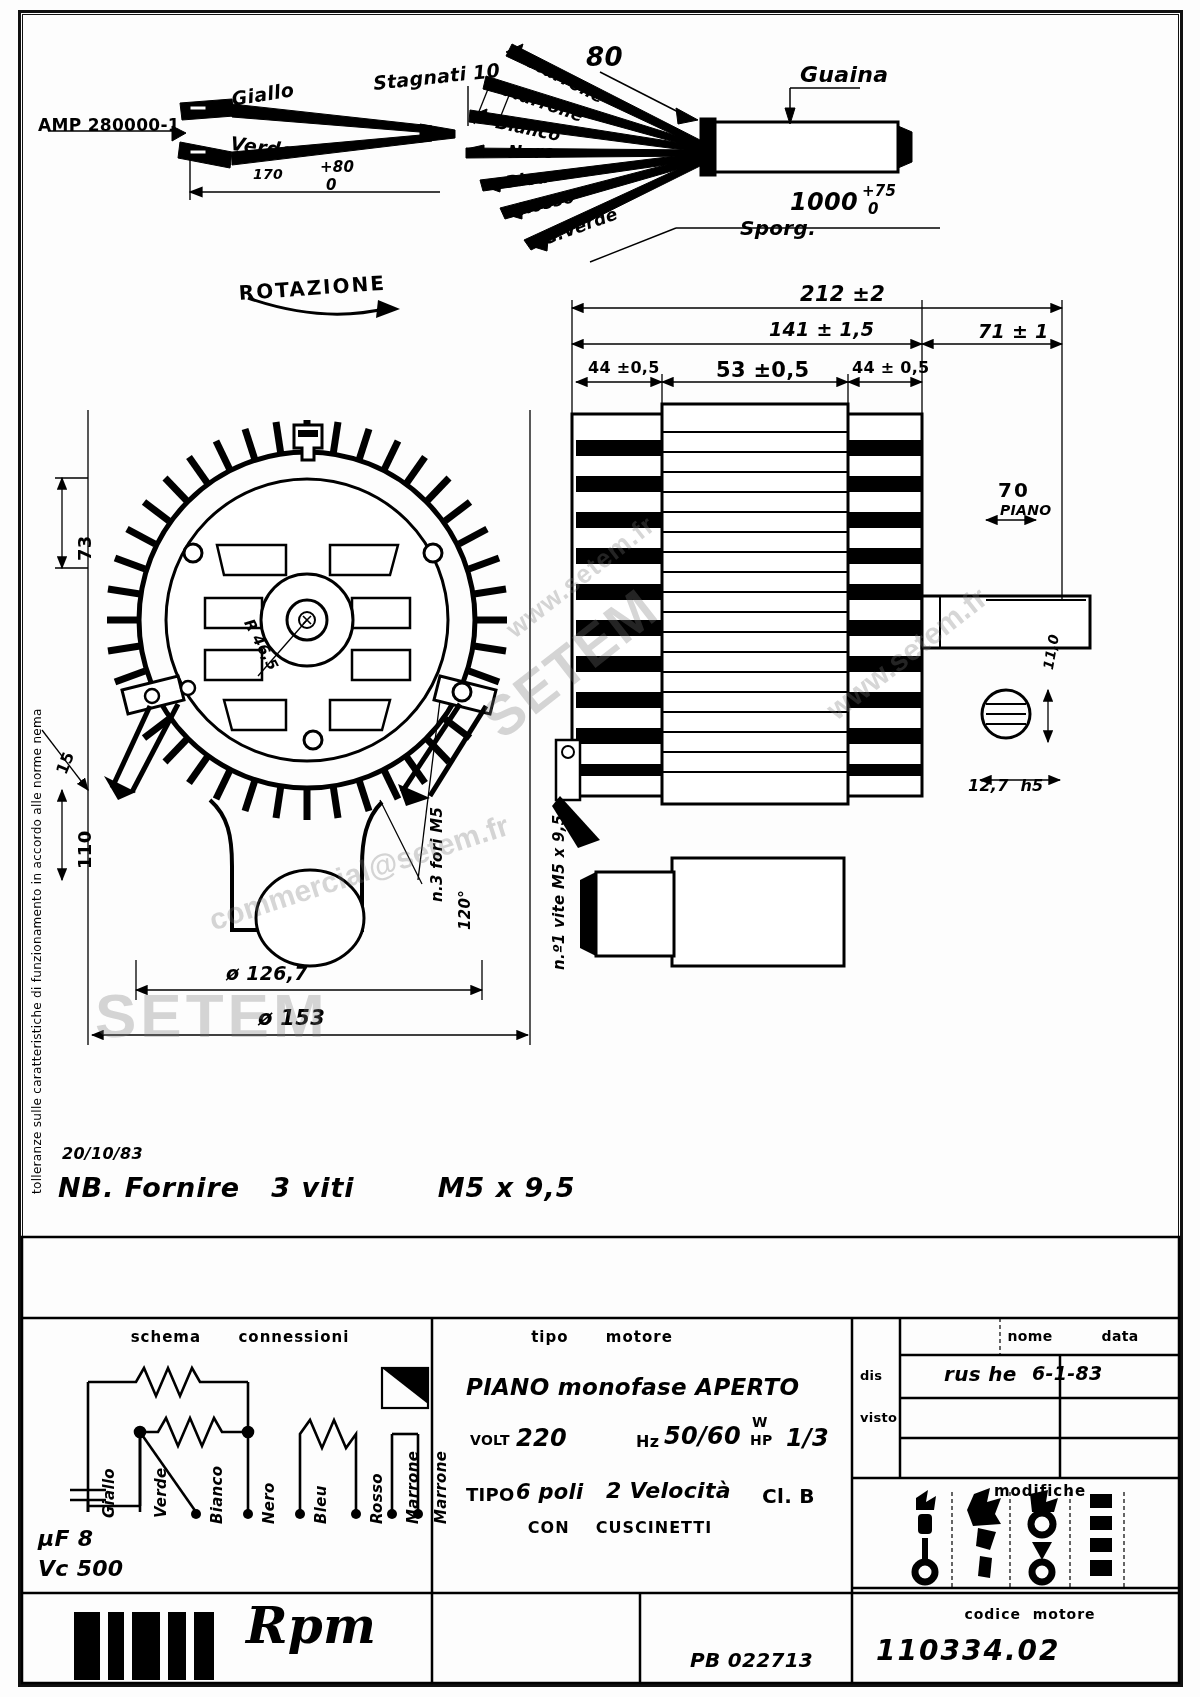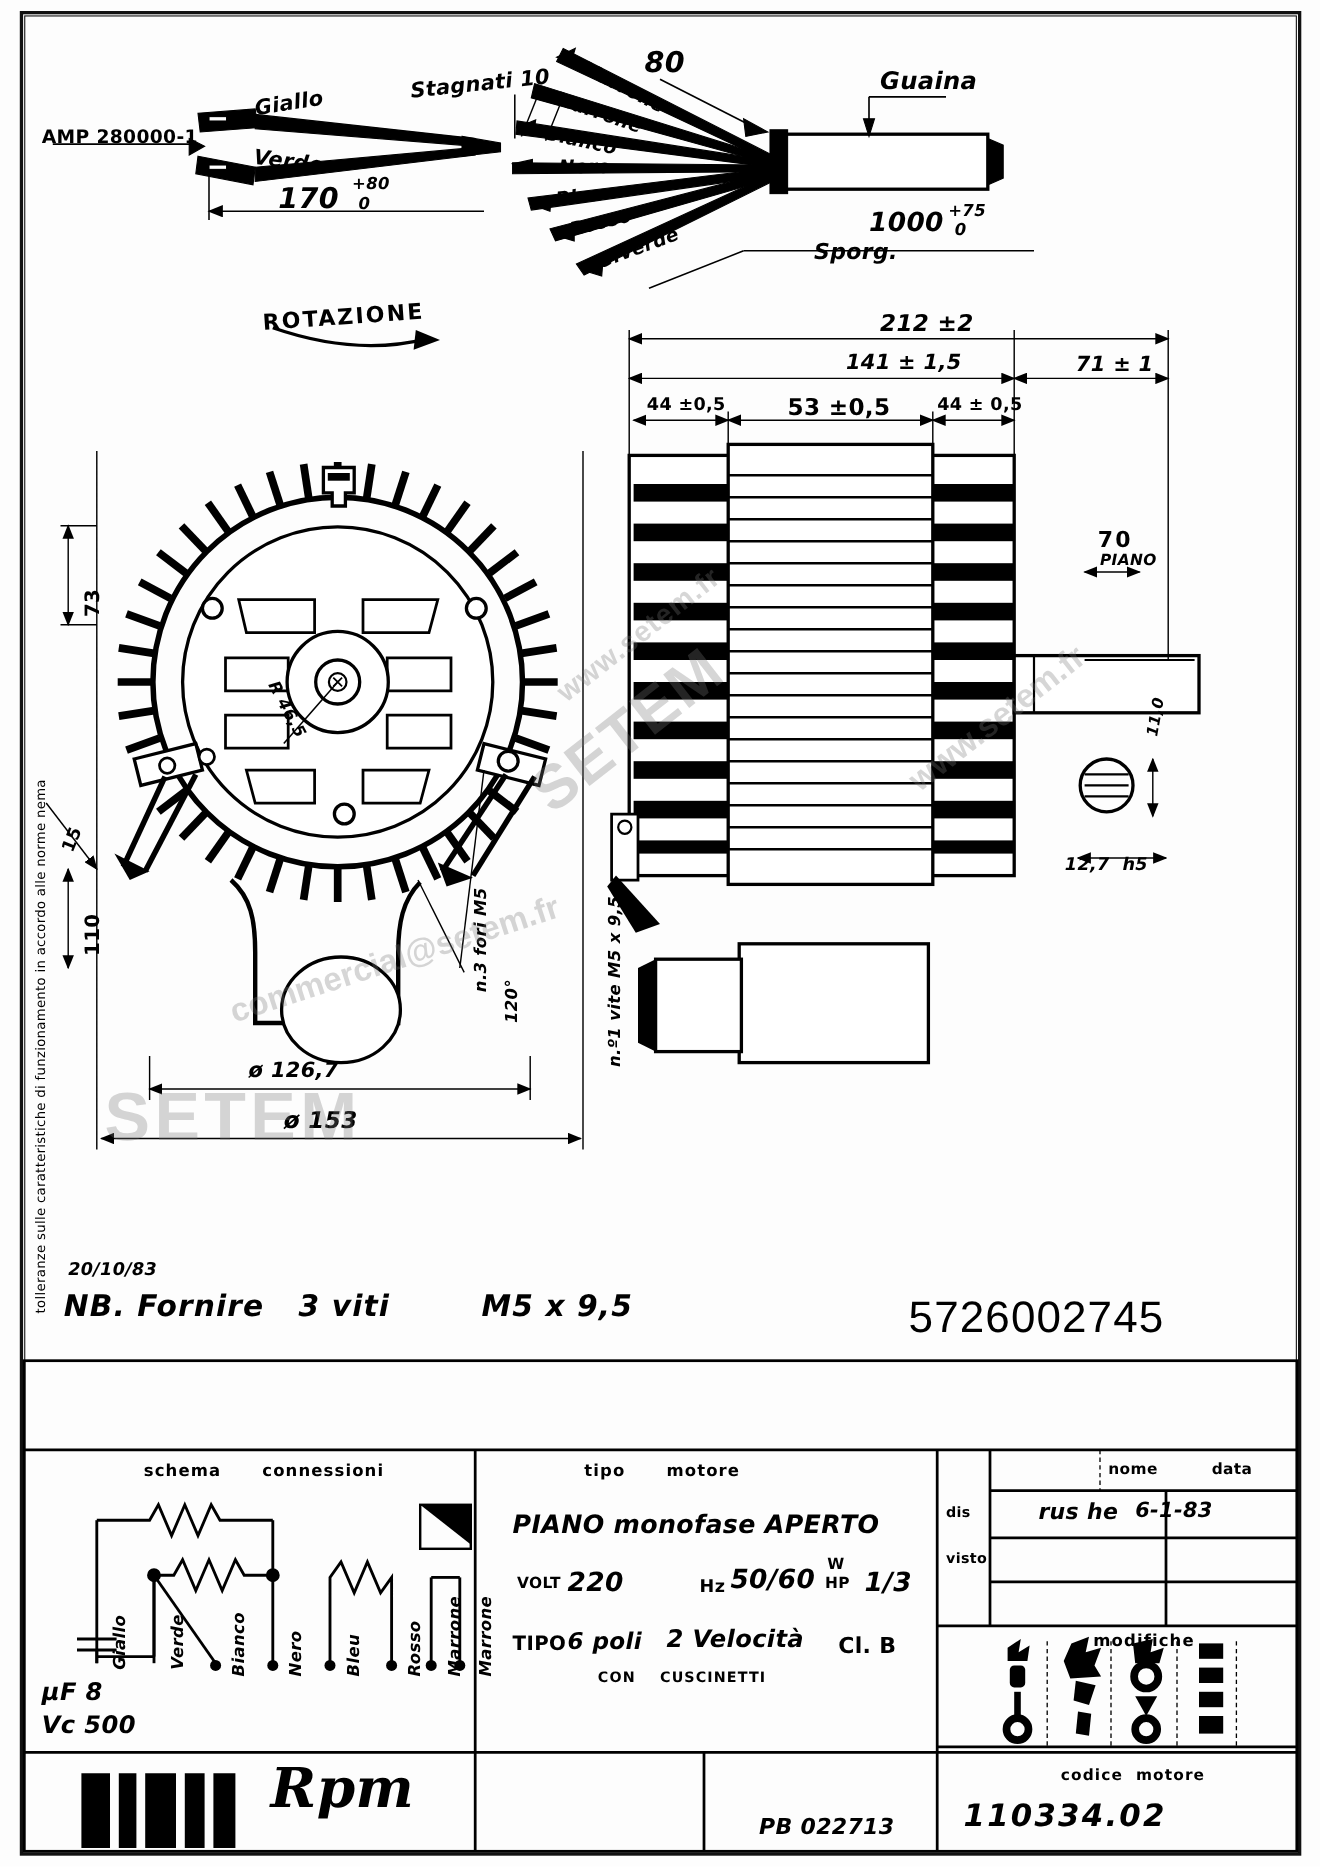--- a/index.html
+++ b/index.html
@@ -476,21 +476,21 @@
     </g>
   </svg>
 
   <div class="lbl" style="left:14px; top:1180px; font-size:12px;">
     <span class="rot90" style="display:inline-block;">tolleranze sulle caratteristiche di funzionamento in accordo alle norme nema</span>
   </div>
 
   <div class="lbl hand-u" style="left:38px; top:115px; font-size:17px;">AMP 280000-1</div>
   <div class="lbl hand" style="left:230px; top:88px; font-size:19px; transform:rotate(-9deg); transform-origin:0 0;">Giallo</div>
   <div class="lbl hand" style="left:232px; top:132px; font-size:19px; transform:rotate(7deg); transform-origin:0 0;">Verde</div>
-  <div class="lbl hand" style="left:253px; top:166px; font-size:26px;">170</div>
+  <div class="lbl hand" style="left:253px; top:166px; font-size:14px;">170</div>
   <div class="lbl hand" style="left:320px; top:158px; font-size:15px;">+80</div>
   <div class="lbl hand" style="left:326px; top:176px; font-size:15px;">0</div>
 
   <div class="lbl hand" style="left:372px; top:72px; font-size:19px; transform:rotate(-6deg); transform-origin:0 0;">Stagnati 10</div>
   <div class="lbl hand" style="left:586px; top:42px; font-size:26px;">80</div>
   <div class="lbl hand" style="left:800px; top:62px; font-size:22px;">Guaina</div>
   <div class="lbl hand" style="left:740px; top:192px; font-size:20px;margin-top:24px;">Sporg.</div>
   <div class="lbl hand" style="left:790px; top:188px; font-size:24px;">1000</div>
   <div class="lbl hand" style="left:862px; top:182px; font-size:15px;">+75</div>
   <div class="lbl hand" style="left:868px; top:200px; font-size:15px;">0</div>
@@ -532,21 +532,20 @@
   <div class="lbl hand" style="left:434px; top:912px; font-size:15px;">
     <span class="rot90" style="display:inline-block;">120°</span>
   </div>
   <div class="lbl hand" style="left:528px; top:952px; font-size:15px;">
     <span class="rot90" style="display:inline-block;">n.º1 vite M5 x 9,5</span>
   </div>
 
   <div class="lbl hand" style="left:62px; top:1144px; font-size:16px;">20/10/83</div>
   <div class="lbl hand" style="left:58px; top:1172px; font-size:27px; letter-spacing:1px;">NB. Fornire   3 viti        M5 x 9,5</div>
 
-  <div class="lbl mono-big" style="left:826px; top:1176px; font-size:40px; letter-spacing:1px;">5726002745</div>
 
   <div class="lbl hand-u ctr" style="left:100px; top:1328px; width:280px; font-size:15px; letter-spacing:1px;">schema      connessioni</div>
 
   <div class="lbl hand" style="left:78px; top:1500px; font-size:15px;">
     <span class="rot90" style="display:inline-block;">Giallo</span>
   </div>
   <div class="lbl hand" style="left:130px; top:1500px; font-size:15px;">
     <span class="rot90" style="display:inline-block;">Verde</span>
   </div>
   <div class="lbl hand" style="left:186px; top:1506px; font-size:15px;">
@@ -579,21 +578,21 @@
   <div class="lbl hand-u" style="left:636px; top:1432px; font-size:16px;">Hz</div>
   <div class="lbl hand" style="left:664px; top:1422px; font-size:24px;">50/60</div>
   <div class="lbl hand-u" style="left:752px; top:1414px; font-size:14px;">W</div>
   <div class="lbl hand-u" style="left:750px; top:1432px; font-size:14px;">HP</div>
   <div class="lbl hand" style="left:786px; top:1424px; font-size:24px;">1/3</div>
 
   <div class="lbl hand-u" style="left:466px; top:1484px; font-size:18px;">TIPO</div>
   <div class="lbl hand" style="left:516px; top:1480px; font-size:21px;">6 poli</div>
   <div class="lbl hand" style="left:606px; top:1478px; font-size:22px;">2 Velocità</div>
   <div class="lbl hand-u" style="left:762px; top:1484px; font-size:20px;">Cl. B</div>
-  <div class="lbl hand-u ctr" style="left:432px; top:1518px; width:376px; font-size:13px; letter-spacing:1px;">CON    CUSCINETTI</div>
+  <div class="lbl hand-u ctr" style="left:432px; top:1518px; width:376px; font-size:16px; letter-spacing:1px;">CON    CUSCINETTI</div>
 
   <div class="lbl hand-u ctr" style="left:1000px; top:1328px; width:60px; font-size:14px;">nome</div>
   <div class="lbl hand-u ctr" style="left:1080px; top:1328px; width:80px; font-size:14px;">data</div>
   <div class="lbl hand-u" style="left:860px; top:1368px; font-size:13px;">dis</div>
   <div class="lbl hand-u" style="left:860px; top:1410px; font-size:13px;">visto</div>
   <div class="lbl hand" style="left:944px; top:1362px; font-size:20px;">rus he</div>
   <div class="lbl hand" style="left:1032px; top:1362px; font-size:19px;">6-1-83</div>
   <div class="lbl hand-u ctr" style="left:900px; top:1482px; width:280px; font-size:15px; letter-spacing:1px;">modifiche</div>
   <div class="lbl hand-u ctr" style="left:880px; top:1606px; width:300px; font-size:14px; letter-spacing:1px;">codice  motore</div>
   <div class="lbl hand" style="left:876px; top:1634px; font-size:28px; letter-spacing:2px;">110334.02</div>

